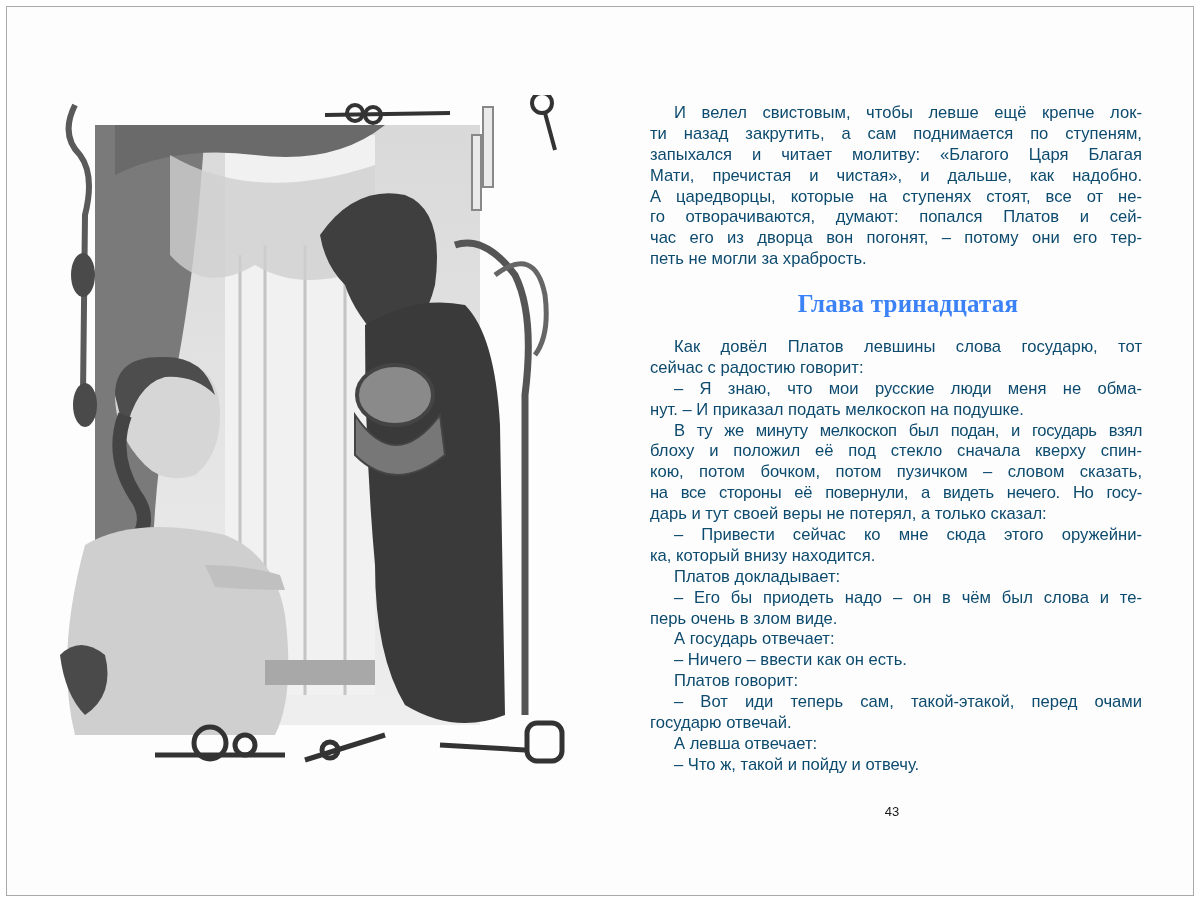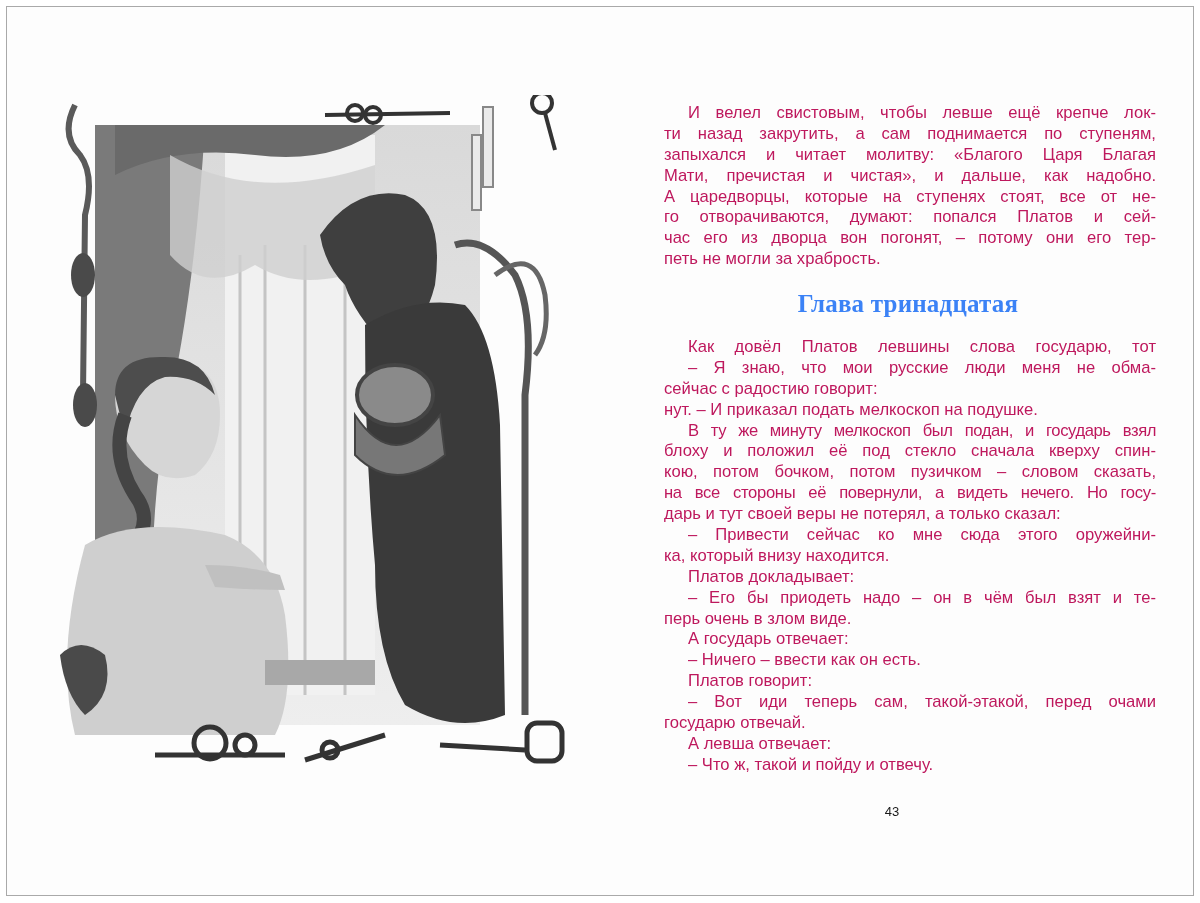--- a/index.html
+++ b/index.html
@@ -21,23 +21,23 @@
     .illustration {
       position: absolute;
       left: 55px; top: 95px;
       width: 530px; height: 680px;
     }
     .illustration svg { width: 100%; height: 100%; display: block; }
 
     
     .text-col {
       position: absolute;
-      left: 664px; top: 103px;
+      left: 650px; top: 103px;
       width: 492px;
-      color: #be185d;
+      color: #0c4a6e;
       font-size: 16.6px;
       line-height: 20.9px;
       text-align: justify;
     }
     .line {
       display: block;
       white-space: nowrap;
       text-align-last: justify;
       height: 20.9px;
     }
@@ -154,32 +154,32 @@
   <span class="line">А царедворцы, которые на ступенях стоят, все от не-</span>
   <span class="line">го отворачиваются, думают: попался Платов и сей-</span>
   <span class="line">час его из дворца вон погонят, – потому они его тер-</span>
   <span class="line last">петь не могли за храбрость.</span>
 </div>
 
 <div class="chapter-title">Глава тринадцатая</div>
 
 <div class="text-col second">
   <span class="line indent">Как довёл Платов левшины слова государю, тот</span>
+  <span class="line last">сейчас с радостию говорит:</span>
   <span class="line indent">– Я знаю, что мои русские люди меня не обма-</span>
-  <span class="line last">сейчас с радостию говорит:</span>
   <span class="line last">нут. – И приказал подать мелкоскоп на подушке.</span>
   <span class="line indent" style="letter-spacing:-0.4px">В ту же минуту мелкоскоп был подан, и государь взял</span>
   <span class="line">блоху и положил её под стекло сначала кверху спин-</span>
   <span class="line">кою, потом бочком, потом пузичком – словом сказать,</span>
   <span class="line" style="letter-spacing:-0.3px">на все стороны её повернули, а видеть нечего. Но госу-</span>
   <span class="line last">дарь и тут своей веры не потерял, а только сказал:</span>
   <span class="line indent">– Привести сейчас ко мне сюда этого оружейни-</span>
   <span class="line last">ка, который внизу находится.</span>
   <span class="line indent last">Платов докладывает:</span>
-  <span class="line indent">– Его бы приодеть надо – он в чём был взят и те-</span>
+  <span class="line indent">– Его бы приодеть надо – он в чём был слова и те-</span>
   <span class="line last">перь очень в злом виде.</span>
   <span class="line indent last">А государь отвечает:</span>
   <span class="line indent last">– Ничего – ввести как он есть.</span>
   <span class="line indent last">Платов говорит:</span>
   <span class="line indent">– Вот иди теперь сам, такой-этакой, перед очами</span>
   <span class="line last">государю отвечай.</span>
   <span class="line indent last">А левша отвечает:</span>
   <span class="line indent last">– Что ж, такой и пойду и отвечу.</span>
 </div>
 

